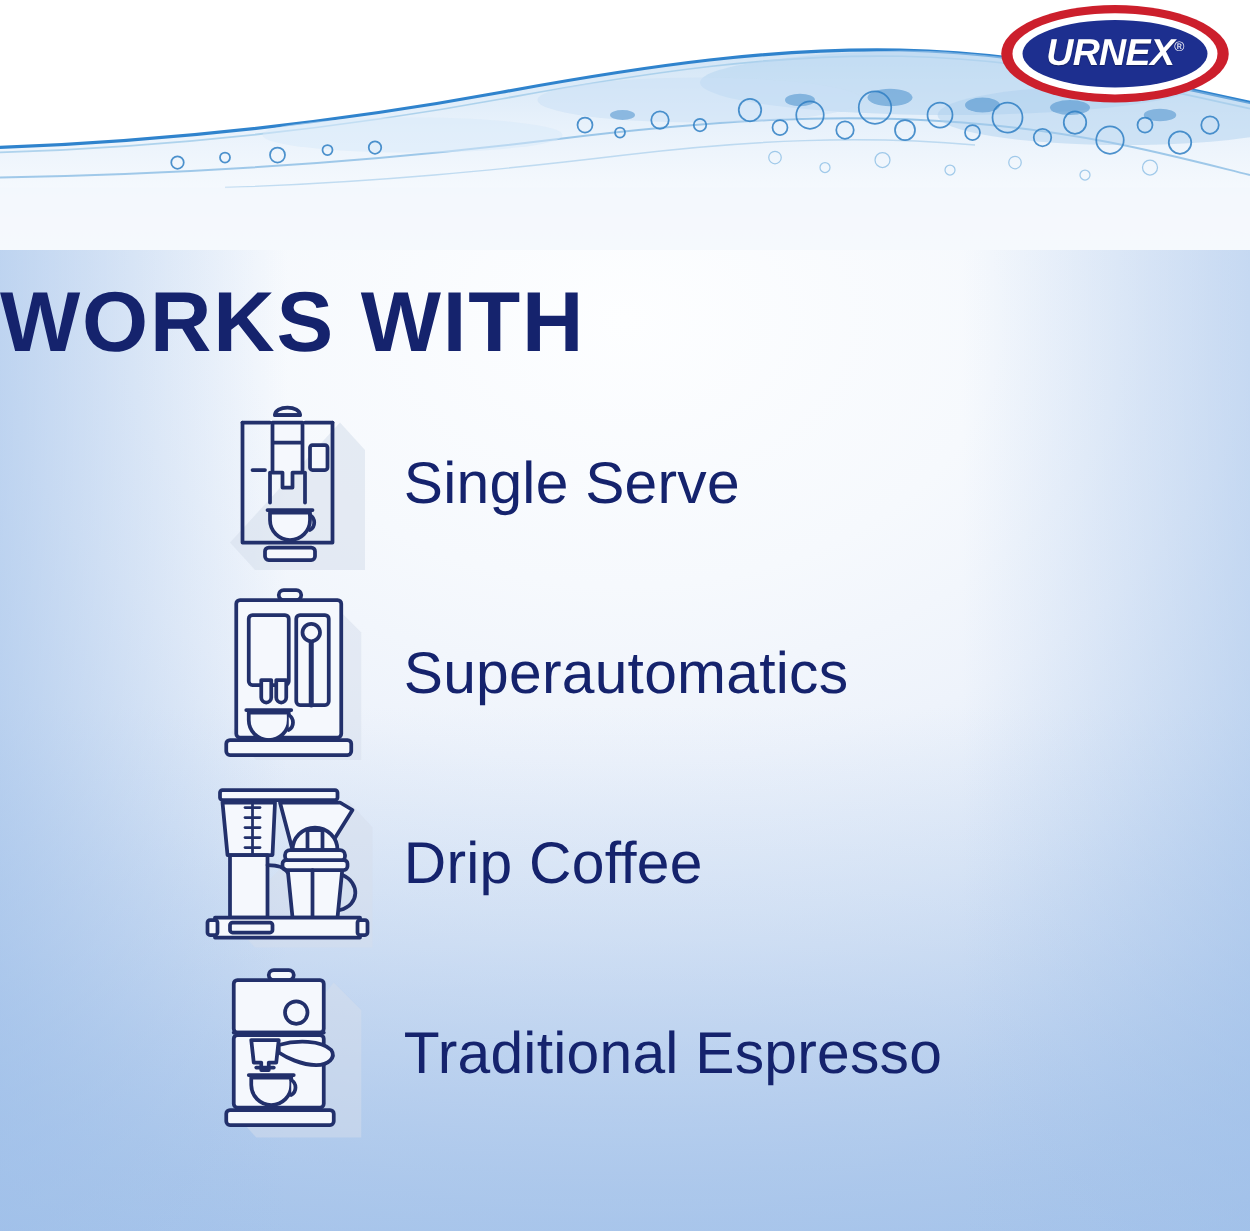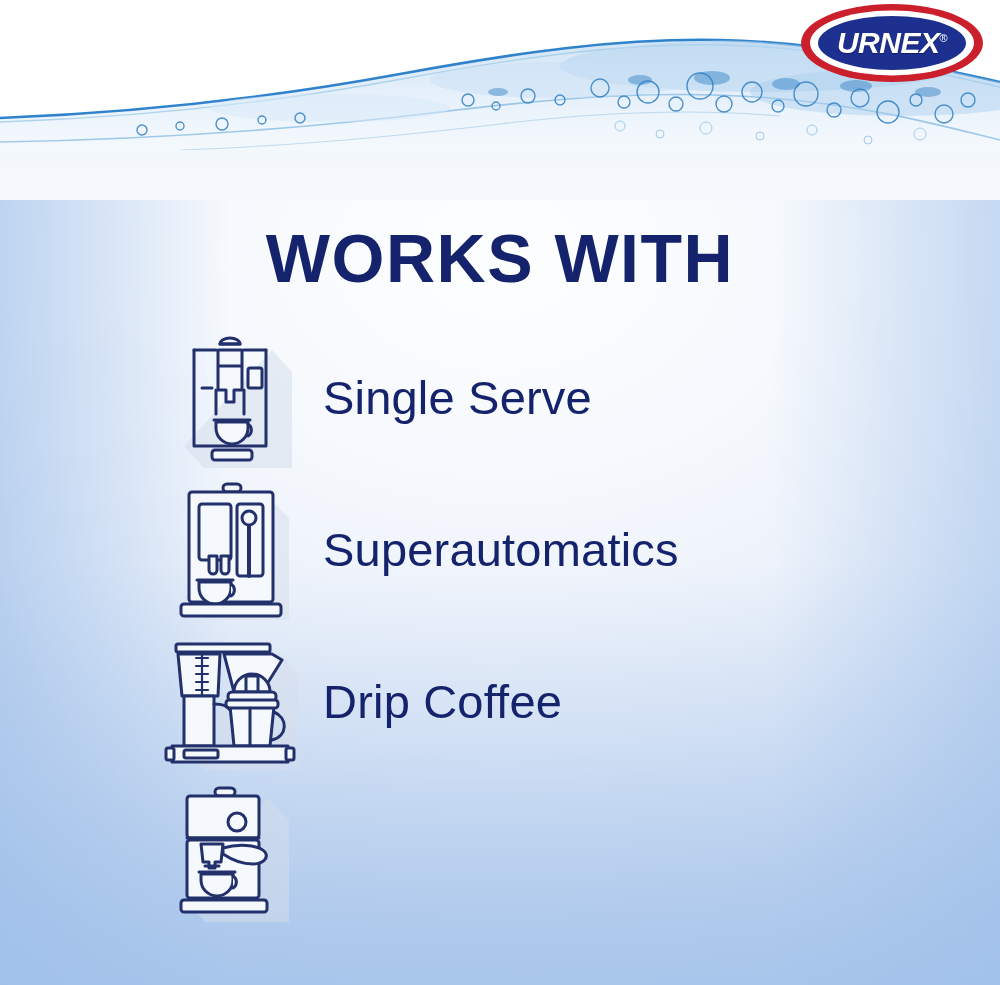--- a/index.html
+++ b/index.html
@@ -100,35 +100,35 @@
     font-style: normal;
     font-weight: normal;
     text-shadow: none;
   }
 
   
   .heading {
     position: absolute;
     left: 0; right: 0;
     top: 224px;
-    text-align: center;
+    text-align: left;
     color: #15236d;
     font-family: "Liberation Sans", "DejaVu Sans", sans-serif;
     font-weight: bold;
     font-size: 68px;
     letter-spacing: 1.5px;
     line-height: 1;
     white-space: nowrap;
   }
 
   
   .rows {
     position: absolute;
     left: 0; right: 0;
-    top: 322px;
+    top: 310px;
   }
   .row {
     position: relative;
     height: 152px;
     display: flex;
     align-items: center;
   }
   .icon-wrap {
     position: relative;
     width: 130px;
@@ -398,16 +398,17 @@
             <path d="M52,62 C66,58 86,58 94,66 C98,72 92,78 82,78 C70,78 58,72 52,68 Z"></path>
 
             <path d="M30,88 L30,94 a16,16 0 0 0 32,0 L62,88 Z"></path>
             <path d="M28,86 L64,86"></path>
             <path d="M62,90 a7,7 0 0 1 0,12"></path>
 
             <rect x="10" y="114" width="86" height="12" rx="3"></rect>
           </g>
         </svg>
       </div>
+      <div class="row-label">Traditional Espresso</div>
     </div>
 
   </div>
 </div>
 
 </body></html>

